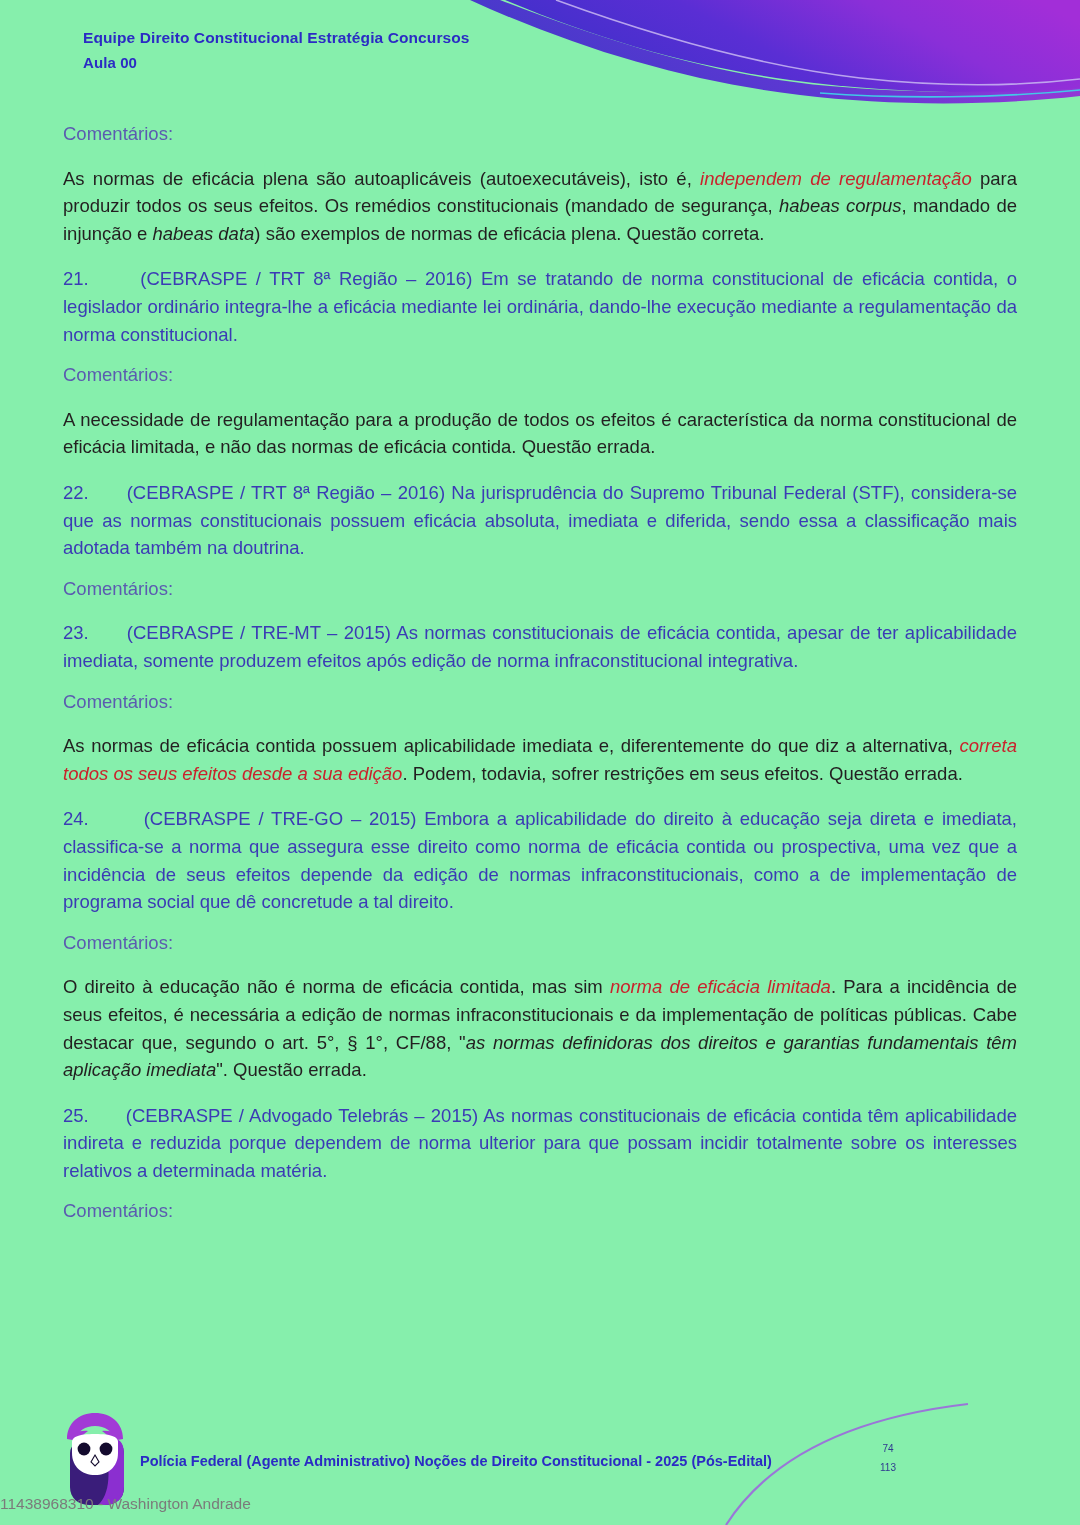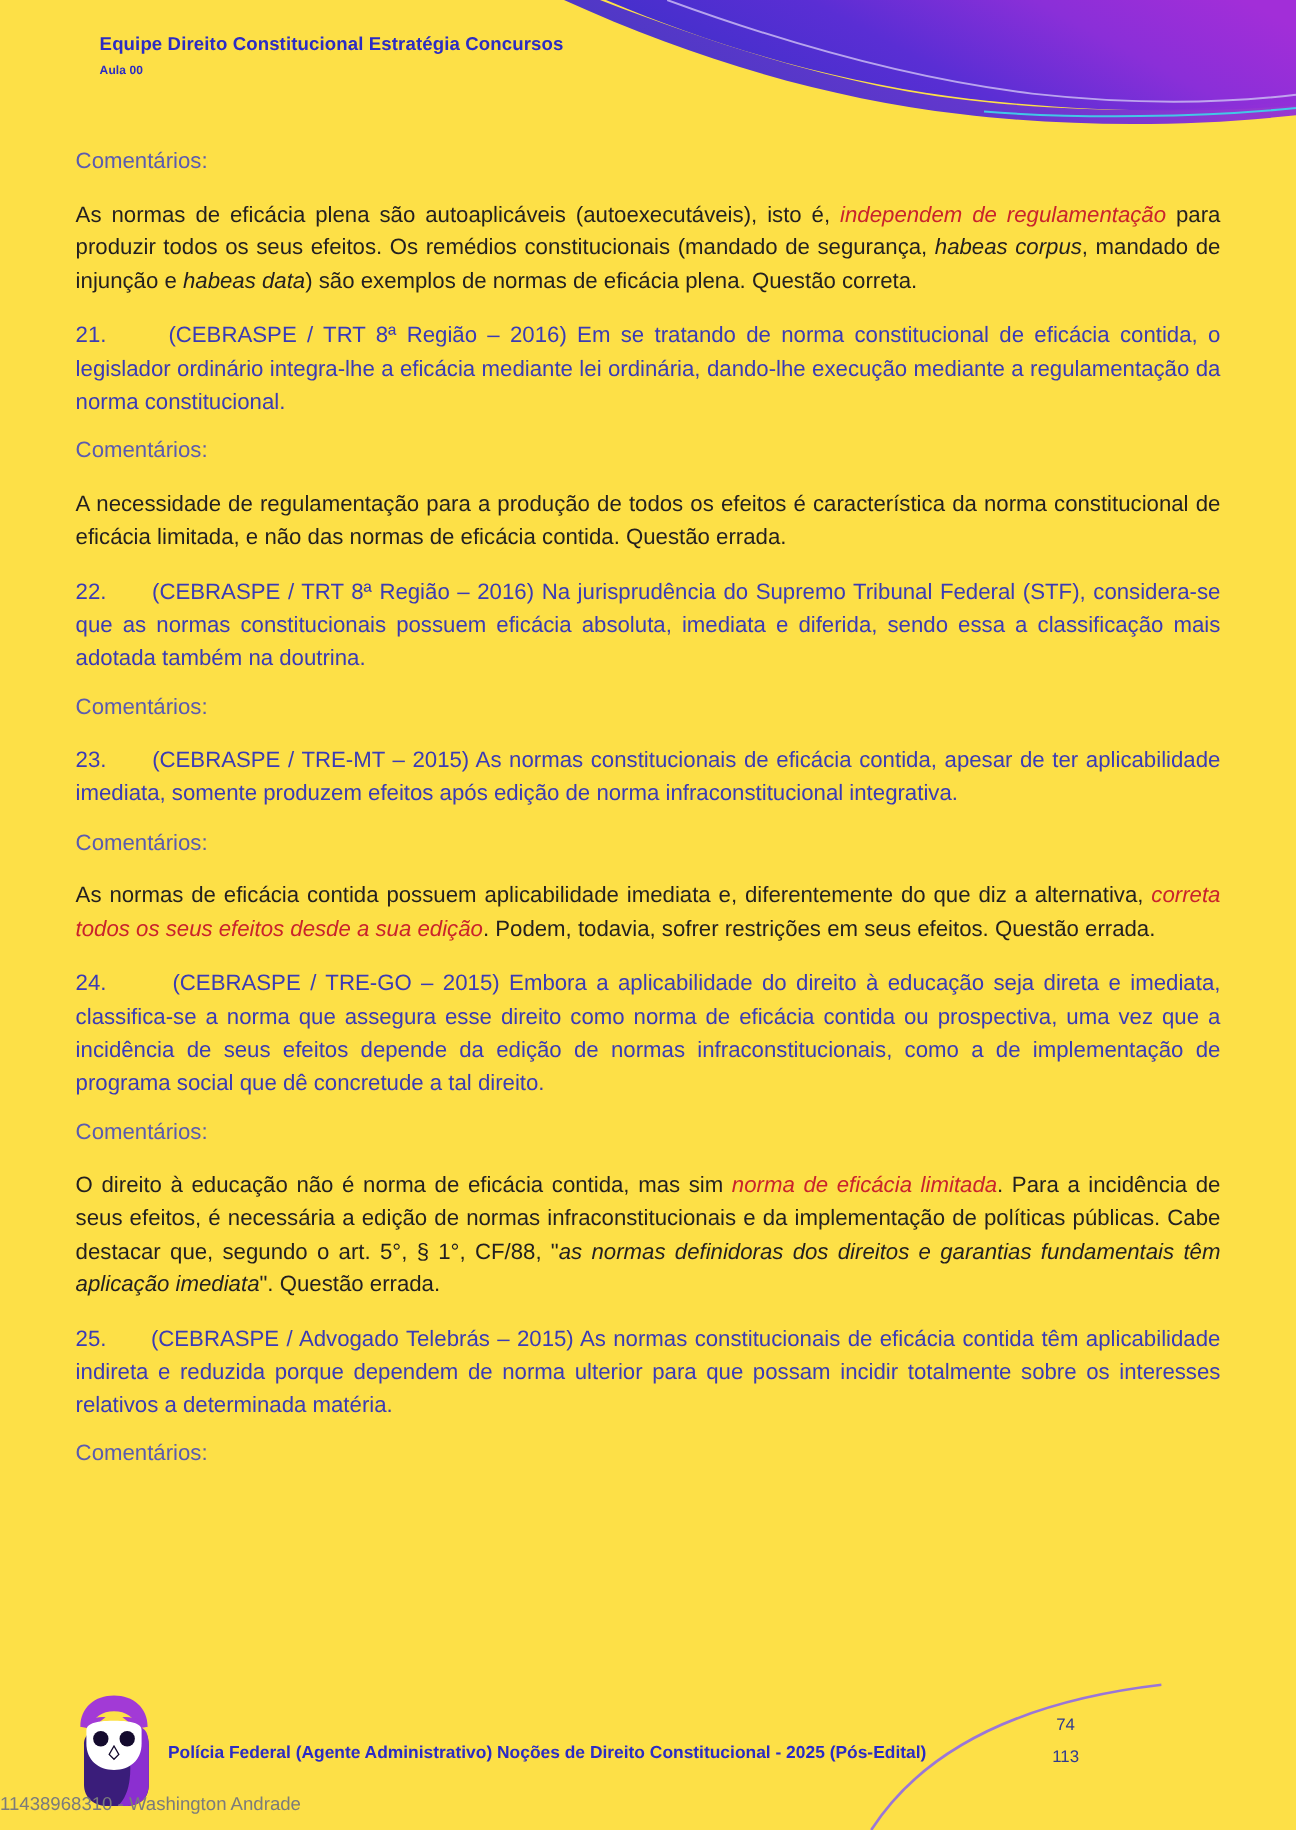--- a/index.html
+++ b/index.html
@@ -9,21 +9,21 @@
     background: #ffffff;
   }
   body {
     font-family: "Liberation Sans", sans-serif;
     -webkit-font-smoothing: antialiased;
   }
   .page {
     position: relative;
     width: 1080px;
     height: 1525px;
-    background: #fde047;
+    background: #86efac;
     overflow: hidden;
     box-sizing: border-box;
   }
 
   
   .header-wave {
     position: absolute;
     top: 0;
     left: 0;
     width: 1080px;
@@ -38,21 +38,21 @@
   }
   .header-line1 {
     font-size: 15.5px;
     font-weight: bold;
     color: #2b2bc4;
     letter-spacing: 0.1px;
     line-height: 1.5;
     white-space: nowrap;
   }
   .header-line2 {
-    font-size: 10px;
+    font-size: 15px;
     font-weight: bold;
     color: #2b2bc4;
     letter-spacing: 0.1px;
     line-height: 1.5;
     margin-top: 3px;
   }
 
   
   .content {
     position: absolute;
@@ -135,21 +135,21 @@
     margin-top: 11px;
   }
   .pagenums {
     position: absolute;
     right: 55px;
     bottom: 48px;
     text-align: center;
     width: 50px;
   }
   .pagenum {
-    font-size: 14px;
+    font-size: 10px;
     color: #2f3a8f;
     line-height: 1.9;
     text-align: center;
   }
   .watermark {
     position: absolute;
     left: 0;
     bottom: 12px;
     width: 1080px;
     font-size: 15.5px;

